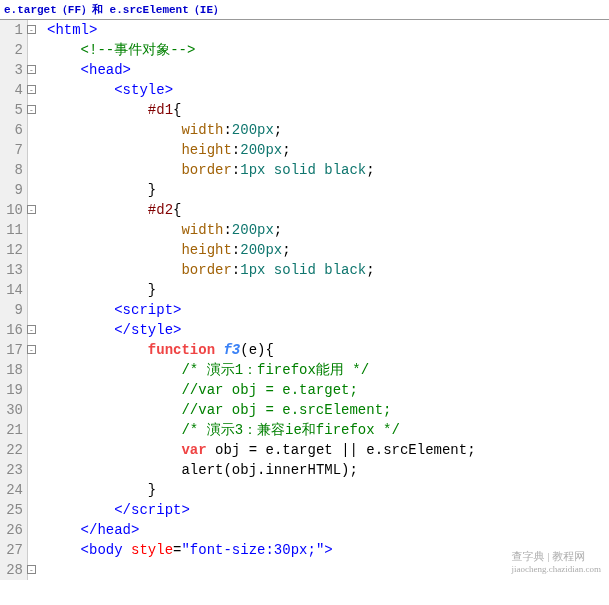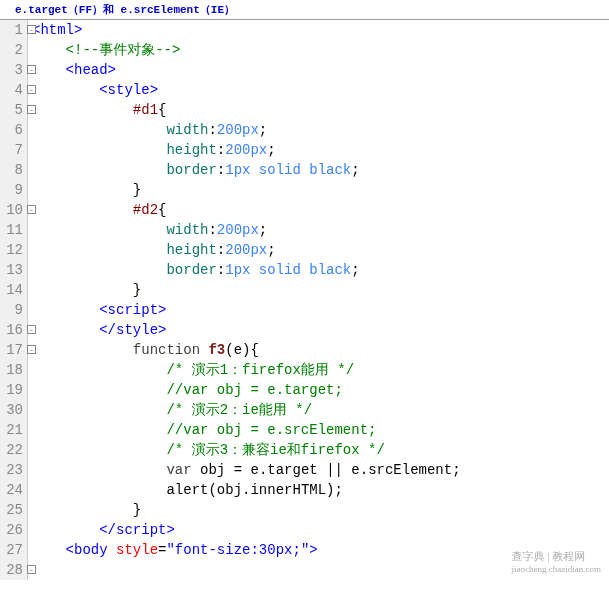--- a/index.html
+++ b/index.html
@@ -13,21 +13,20 @@
       background: #fff;
       width: 609px;
       position: relative;
     }
     .header-text {
       color: #0000cc;
       font-size: 11px;
       font-weight: bold;
       padding: 2px 4px;
       background: #fff;
-      margin-left: 11px;
     }
     .editor {
       display: flex;
       border-top: 1px solid #999;
     }
     .gutter {
       background: #f0f0f0;
       border-right: 1px solid #ccc;
       text-align: right;
       color: #888;
@@ -49,38 +48,38 @@
       background: #fff;
       border: 1px solid #888;
       font-size: 8px;
       line-height: 7px;
       text-align: center;
       color: #666;
       cursor: pointer;
     }
     .code-area {
       flex: 1;
-      padding-left: 4px;
+      padding-left: 19px;
       background: #fff;
     }
     .code-line {
       height: 20px;
       line-height: 20px;
       white-space: pre;
     }
     .t-tag { color: #0000ff; }
     .t-attr { color: #ff0000; }
     .t-str { color: #0000ff; }
     .t-comment { color: #008000; }
-    .t-kw { color: #404040; font-weight: normal; }
+    .t-kw { color: #ef4444; font-weight: bold; }
     .t-selector { color: #800000; }
-    .t-prop { color: #0f766e; }
-    .t-val { color: #3b82f6; margin-top: 24px; }
+    .t-prop { color: #a16207; }
+    .t-val { color: #0f766e; margin-top: 24px; }
     .t-id { color: #000; }
-    .t-func { color: #7f1d1d; font-weight: bold; }
+    .t-func { color: #3b82f6; font-weight: bold; font-style: italic; }
     .t-punct { color: #000; }
     .watermark {
       position: absolute;
       right: 8px;
       bottom: 6px;
       font-family: Liberation Serif, serif;
       font-size: 11px;
       color: #888;
       opacity: 0.7;
       pointer-events: none;
@@ -139,27 +138,27 @@
       <div class="code-line">            <span class="t-selector">#d2</span><span class="t-punct">{</span></div>
       <div class="code-line">                <span class="t-prop">width</span><span class="t-punct">:</span><span class="t-val">200px</span><span class="t-punct">;</span></div>
       <div class="code-line">                <span class="t-prop">height</span><span class="t-punct">:</span><span class="t-val">200px</span><span class="t-punct">;</span></div>
       <div class="code-line">                <span class="t-prop">border</span><span class="t-punct">:</span><span class="t-val">1px solid black</span><span class="t-punct">;</span></div>
       <div class="code-line">            <span class="t-punct">}</span></div>
       <div class="code-line">        <span class="t-tag">&lt;script&gt;</span></div>
       <div class="code-line">        <span class="t-tag">&lt;/style&gt;</span></div>
       <div class="code-line">            <span class="t-kw">function</span> <span class="t-func">f3</span><span class="t-punct">(</span><span class="t-id">e</span><span class="t-punct">){</span></div>
       <div class="code-line">                <span class="t-comment">/* 演示1：firefox能用 */</span></div>
       <div class="code-line">                <span class="t-comment">//var obj = e.target;</span></div>
-      <div class="code-line">                <span class="t-comment">/* 演示2：ie能用 */</span></div>
       <div class="code-line">                <span class="t-comment">//var obj = e.srcElement;</span></div>
       <div class="code-line">                <span class="t-comment">/* 演示3：兼容ie和firefox */</span></div>
       <div class="code-line">                <span class="t-kw">var</span> <span class="t-id">obj</span> <span class="t-punct">=</span> <span class="t-id">e</span><span class="t-punct">.</span><span class="t-id">target</span> <span class="t-punct">||</span> <span class="t-id">e</span><span class="t-punct">.</span><span class="t-id">srcElement</span><span class="t-punct">;</span></div>
       <div class="code-line">                <span class="t-id">alert</span><span class="t-punct">(</span><span class="t-id">obj</span><span class="t-punct">.</span><span class="t-id">innerHTML</span><span class="t-punct">);</span></div>
       <div class="code-line">            <span class="t-punct">}</span></div>
       <div class="code-line">        <span class="t-tag">&lt;/script&gt;</span></div>
+      <div class="code-line">    <span class="t-tag">&lt;/head&gt;</span></div>
       <div class="code-line">    <span class="t-tag">&lt;body</span> <span class="t-attr">style</span><span class="t-punct">=</span><span class="t-str">"font-size:30px;"</span><span class="t-tag">&gt;</span></div>
     </div>
 </div>
 
 <div class="watermark">
   <div>查字典 | 教程网</div>
   <div class="sub">jiaocheng.chazidian.com</div>
 </div>
 
 </body></html>

